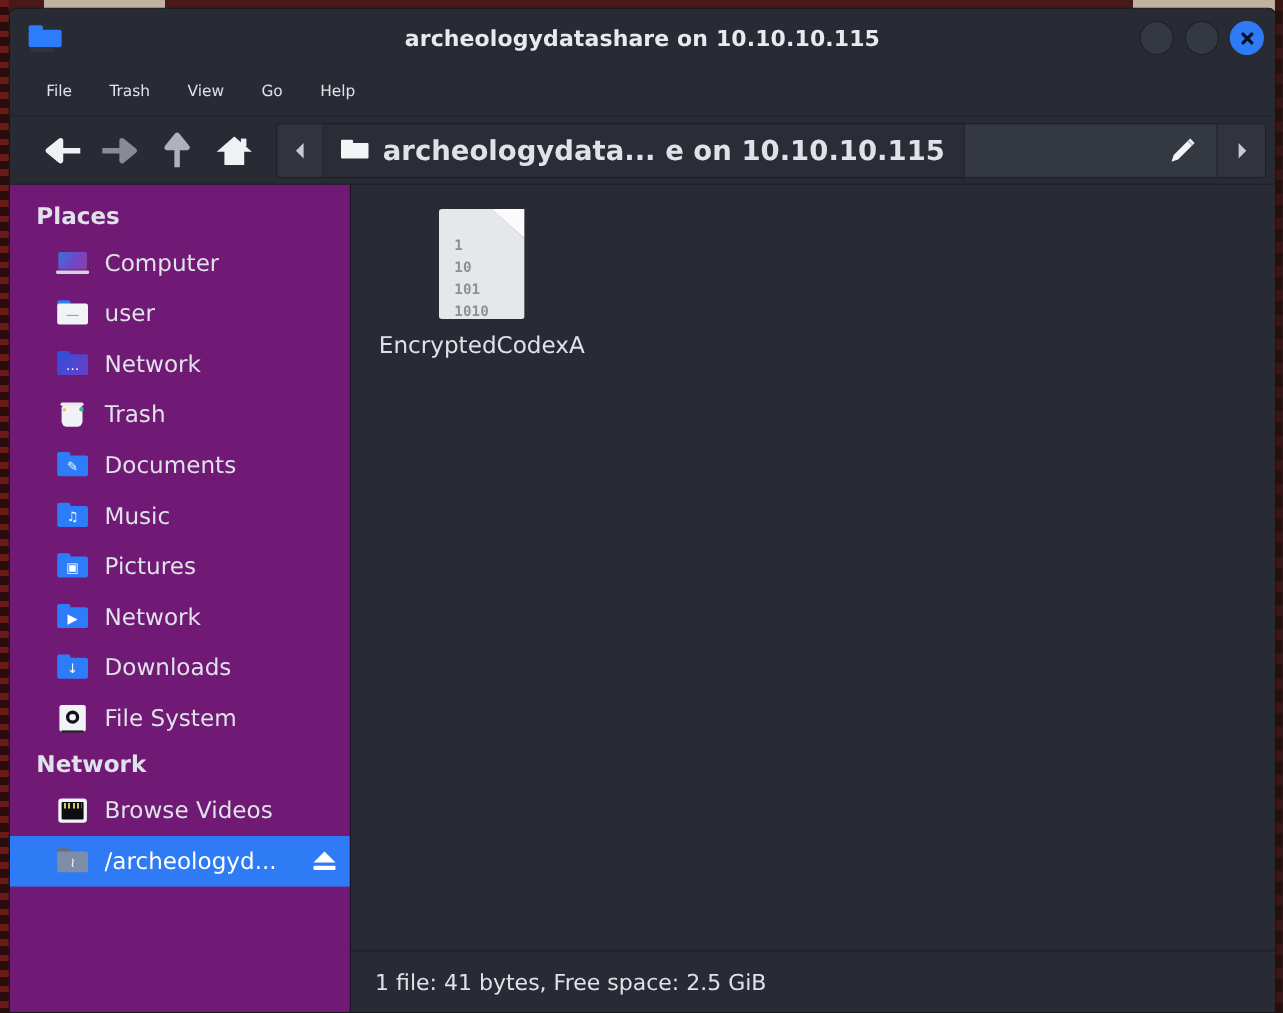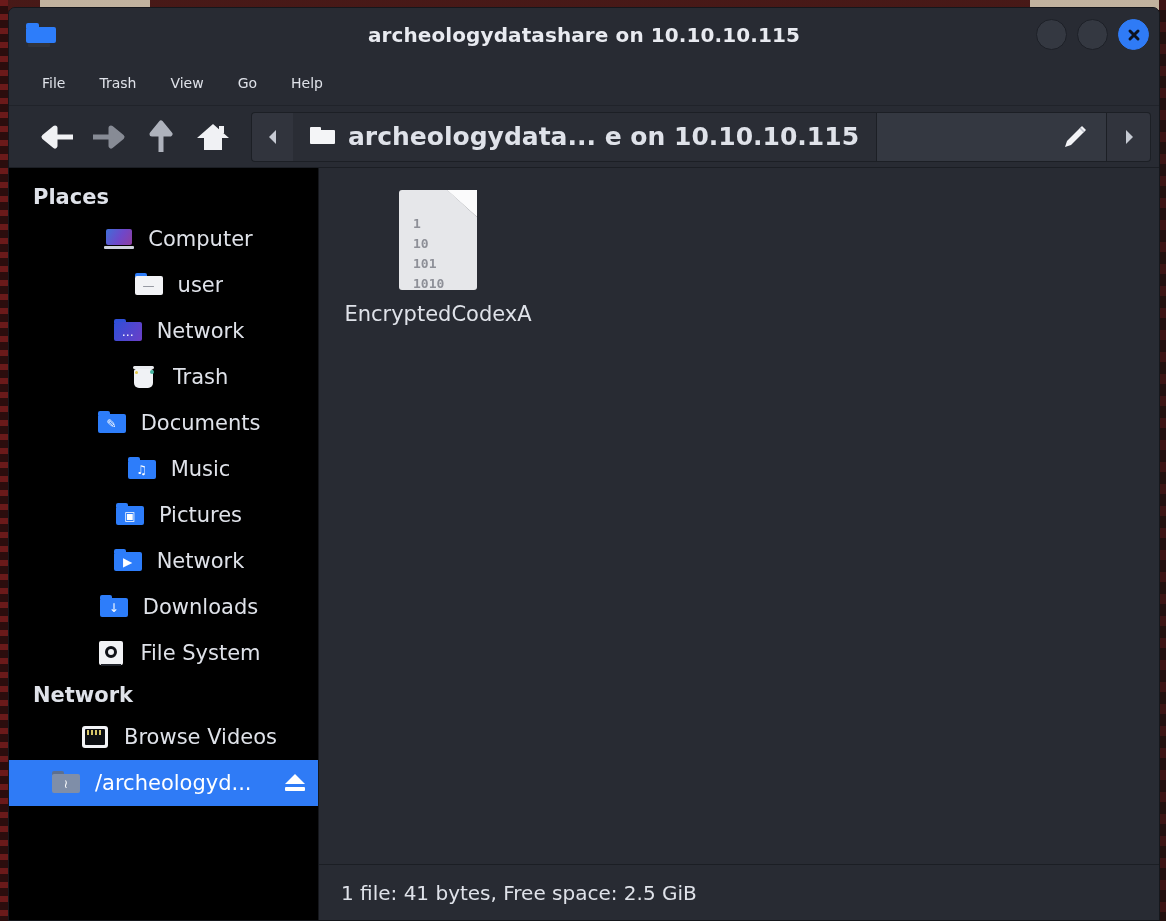--- a/index.html
+++ b/index.html
@@ -214,21 +214,21 @@
   .content {
     flex: 1 1 auto;
     display: flex;
     min-height: 0;
   }
 
   
   .sidebar {
     width: 310px;
     flex: 0 0 310px;
-    background: #000000;
+    background: #701a75;
     border-right: 1px solid #15171c;
     padding-top: 10px;
     overflow: hidden;
     position: relative;
   }
   .sb-group-title {
     font-size: 21px;
     font-weight: bold;
     color: #dfe2e9;
     padding: 7px 0 7px 24px;
@@ -236,21 +236,20 @@
   .sb-item {
     display: flex;
     align-items: center;
     gap: 14px;
     height: 46px;
     padding-left: 42px;
     padding-right: 12px;
     color: #dfe2e9;
     font-size: 21px;
     white-space: nowrap;
-    justify-content: center;
   }
   .sb-item.selected {
     background: #2f7bf6;
     color: #ffffff;
   }
   .sb-item .label { overflow: hidden; text-overflow: ellipsis; }
   .sb-icon { width: 30px; height: 26px; flex: 0 0 30px; position: relative; }
 
   
   .ic-computer .screen {

